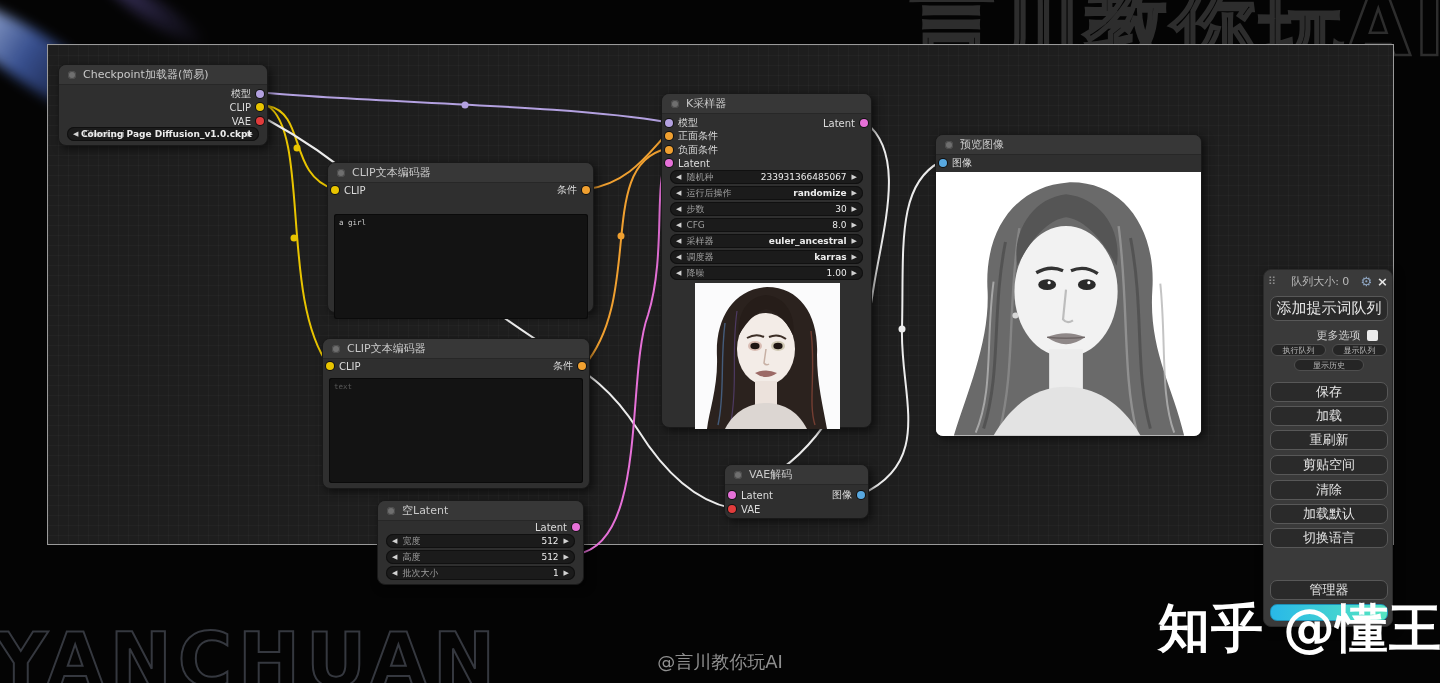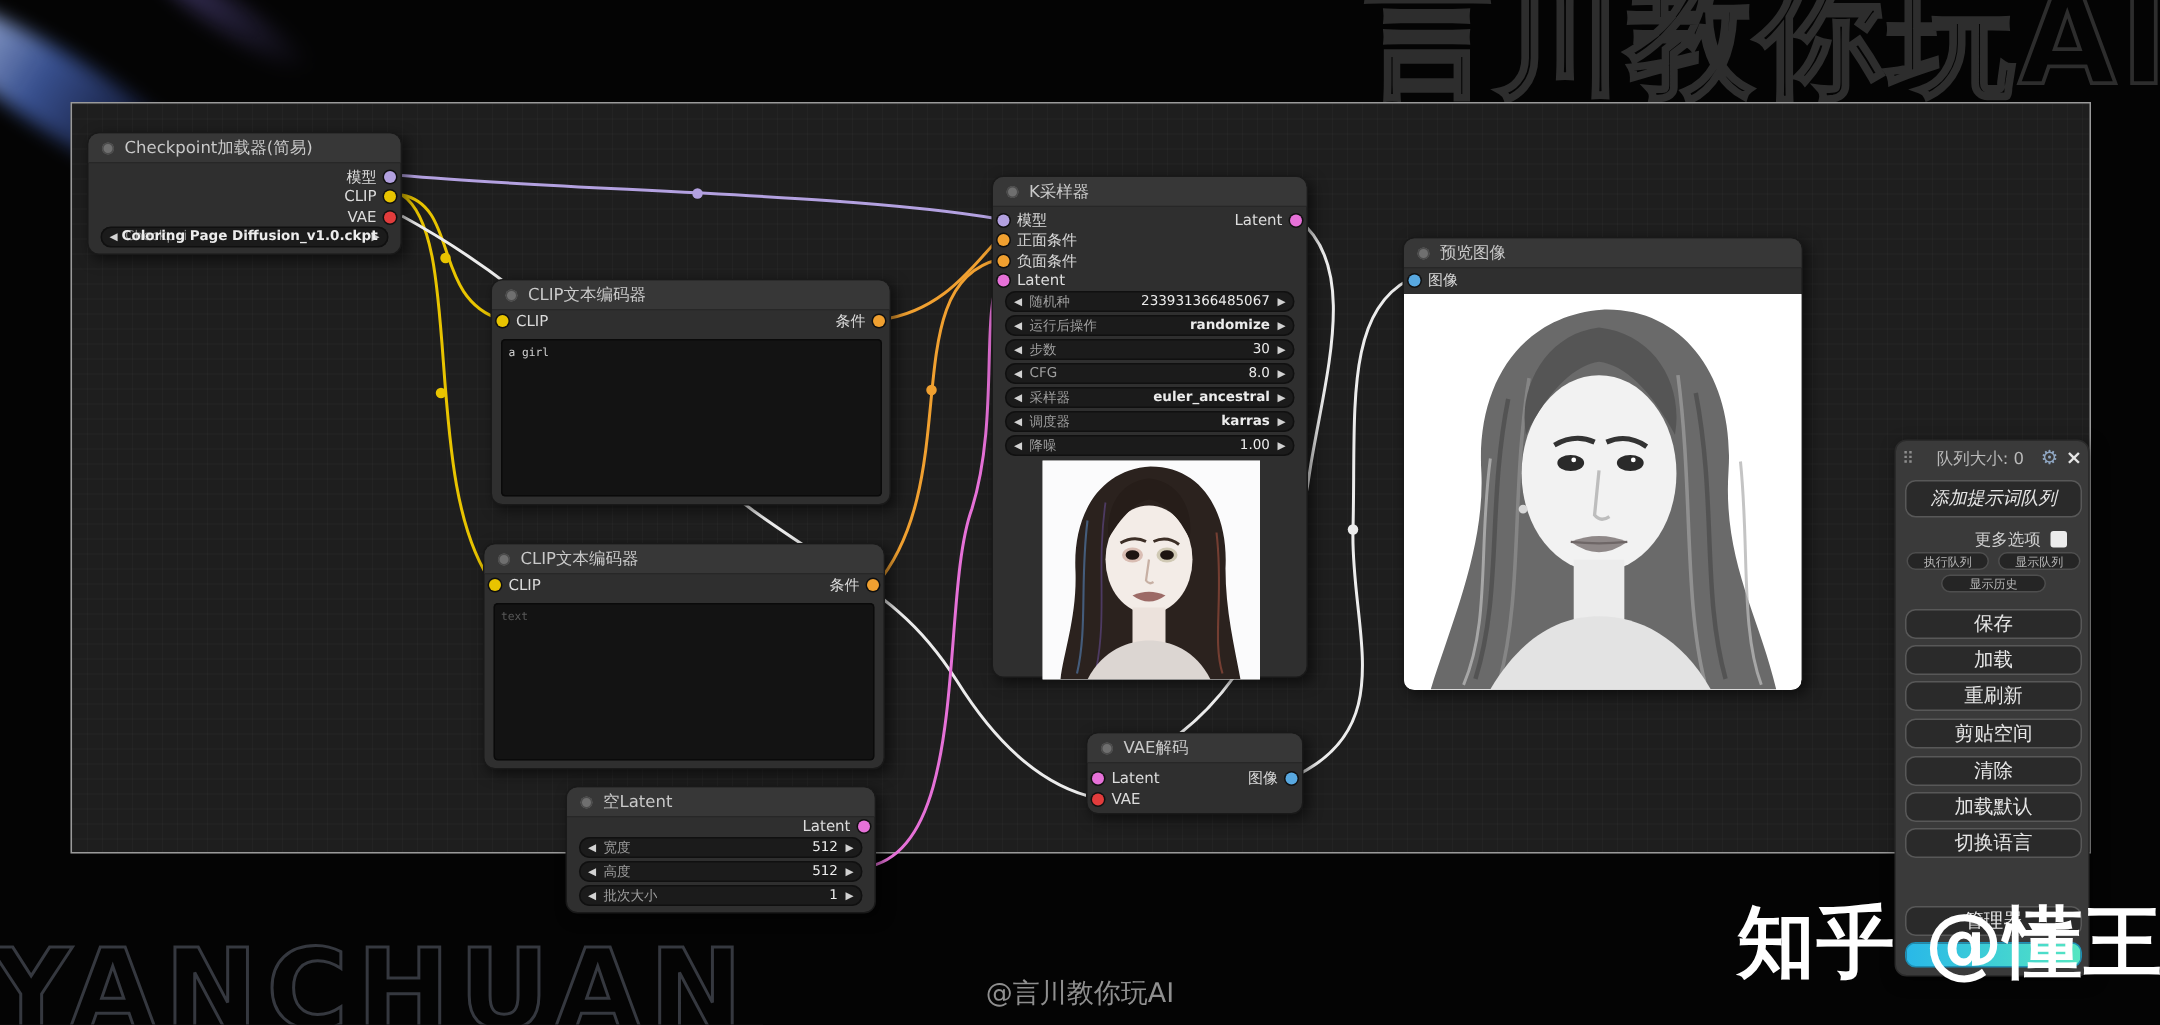--- a/index.html
+++ b/index.html
@@ -22,21 +22,21 @@
     color:#8f8f8f; font-size:18px; z-index:2; }
   .wm-zhihu { position:absolute; left:1158px; top:594px; font-size:52px; font-weight:800;
     color:#ffffff; z-index:6; white-space:nowrap; letter-spacing:1px; }
 
   
   .canvas { position:absolute; left:47px; top:44px; width:1347px; height:501px;
     background:#1e1e1e; border:1px solid #9a9a9a; z-index:1;
     background-image:
       linear-gradient(rgba(255,255,255,.022) 1px, transparent 1px),
       linear-gradient(90deg, rgba(255,255,255,.022) 1px, transparent 1px);
-    background-size:10px 10px;margin-top:24px; }
+    background-size:10px 10px; }
   svg.wires { position:absolute; left:0; top:0; width:1347px; height:593px; z-index:1; }
   svg.wires path { fill:none; stroke-width:2; }
 
   
   .node { position:absolute; background:#2f2f2f; border:1px solid #191919; border-radius:8px;
     box-shadow:3px 3px 9px rgba(0,0,0,.55); z-index:2; }
   .ntitle { height:20px; display:flex; align-items:center; gap:7px; padding:0 9px;
     font-size:11px; color:#c9c9c9; background:#373737; border-radius:7px 7px 0 0;
     border-bottom:1px solid #272727; white-space:nowrap; overflow:hidden; }
   .tdot { width:8px; height:8px; border-radius:50%; background:#6f6f6f; box-shadow:inset 0 0 0 1px #4b4b4b; flex:0 0 auto; }
@@ -65,21 +65,21 @@
   .mhead { position:absolute; top:3px; left:4px; right:4px; height:16px;
     display:flex; align-items:center; font-size:11px; color:#b9b9b9; }
   .mhandle { color:#8d8d8d; font-size:11px; margin-right:4px; }
   .mqueue { flex:1; text-align:center; }
   .mgear { color:#8fa6c2; font-size:13px; margin-right:5px; cursor:default; }
   .mclose { color:#e6e6e6; font-size:13px; font-weight:bold; }
   .mbtn { position:absolute; left:6px; width:118px; height:20px; background:#2a2a2a;
     border:1px solid #585858; border-radius:7px; color:#e6e6e6; font-size:13px;
     display:flex; align-items:center; justify-content:center;
     font-family:"DejaVu Sans","Liberation Sans",sans-serif; white-space:nowrap; }
-  .mbtn.big { height:25px; font-size:12px;font-style:italic; }
+  .mbtn.big { height:25px; font-size:15px; }
   .mopts { position:absolute; top:58px; left:0; width:100%; display:flex;
     align-items:center; justify-content:center; gap:6px; font-size:11px; color:#cfcfcf;padding-left:38px; }
   .mcheck { width:11px; height:11px; background:#ececec; border-radius:2px; }
   .sbtn { position:absolute; height:12px; background:#252525; border:1px solid #4e4e4e;
     border-radius:6px; color:#b5b5b5; font-size:8px; display:flex; align-items:center;
     justify-content:center; white-space:nowrap; }
   .share { position:absolute; left:6px; top:334px; width:118px; height:17px; border-radius:7px;
     background:linear-gradient(90deg,#29b8e8,#55e6c1); border:1px solid #1d8fb5; }
 </style>
 </head>
@@ -144,21 +144,21 @@
         <span>CLIP文本编码器</span>
       </div>
       <div class="irow" style="top:21px">
         <span class="dot" style="background: rgb(232, 196, 0);"></span>
         <span>CLIP</span>
       </div>
       <div class="orow" style="top:21px">
         <span>条件</span>
         <span class="dot" style="background: rgb(240, 160, 48);"></span>
       </div>
-      <div class="ta" style="left:6px;top:39px;width:254px;height:105px">a girl</div>
+      <div class="ta" style="left:6px;top:51px;width:254px;height:105px">a girl</div>
     </div>
 
     <div class="node" style="left:274px;top:293px;width:268px;height:151px">
       <div class="ntitle">
         <span class="tdot"></span>
         <span>CLIP文本编码器</span>
       </div>
       <div class="irow" style="top:21px">
         <span class="dot" style="background: rgb(232, 196, 0);"></span>
         <span>CLIP</span>

